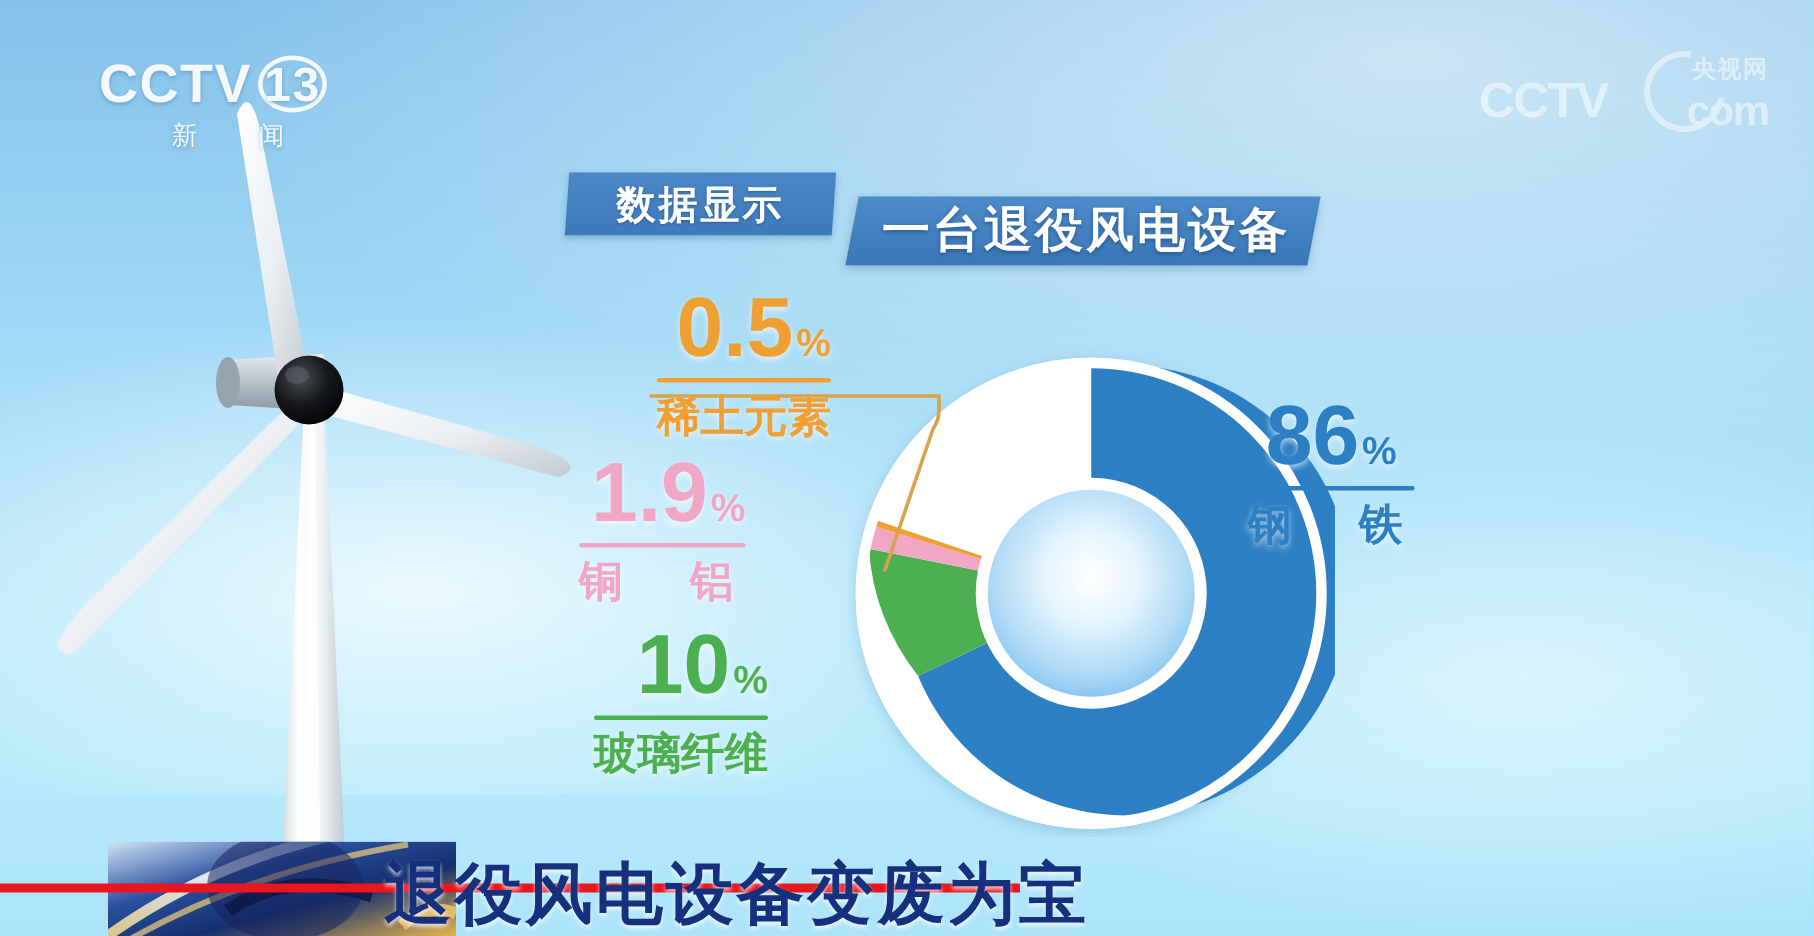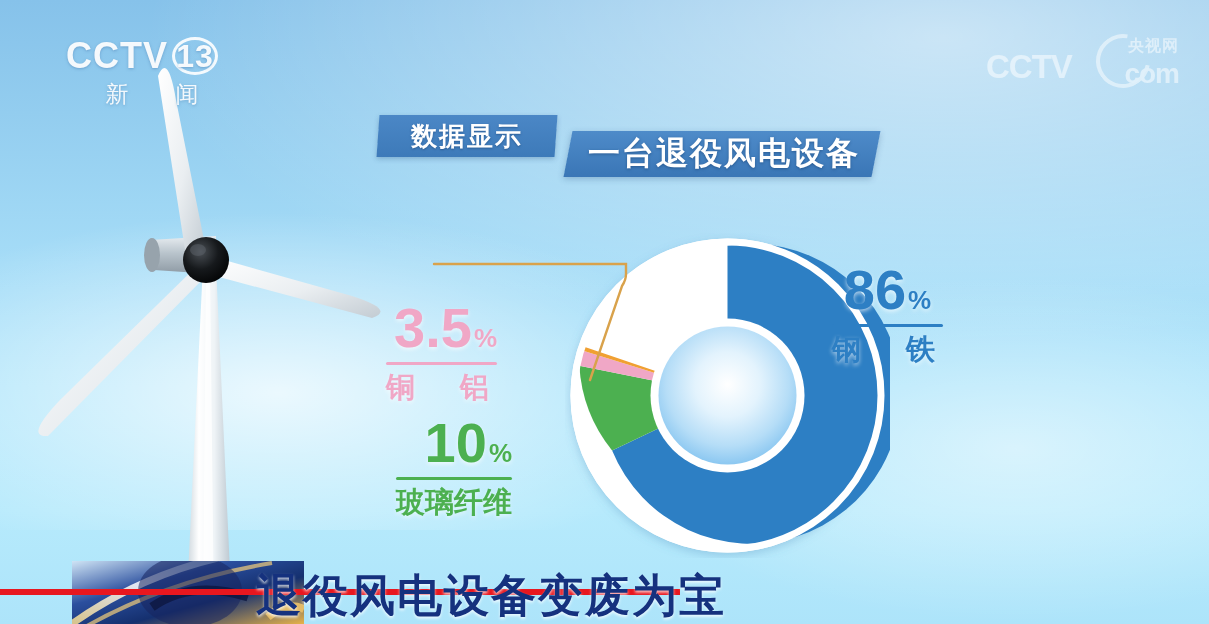--- a/index.html
+++ b/index.html
@@ -33,21 +33,21 @@
     letter-spacing:1px;line-height:40px;
     text-shadow:0 1px 3px rgba(80,130,180,.55);
     display:flex;align-items:center;gap:4px;
   }
   .logo-13 .circ13{
     display:inline-flex;align-items:center;justify-content:center;
     width:46px;height:38px;border:3px solid rgba(255,255,255,.9);
     border-radius:50%/50%;font-size:32px;box-sizing:border-box;
   }
   .logo-13 .ln2{
-    font-size:23px;color:rgba(255,255,255,.9);letter-spacing:12px;
+    font-size:17px;color:rgba(255,255,255,.9);letter-spacing:12px;
     text-align:center;margin-top:3px;padding-left:14px;
     text-shadow:0 1px 3px rgba(80,130,180,.5);
   }
 
   
   .wm{position:absolute;right:28px;top:30px;width:195px;height:62px;opacity:.55;}
   .wm .wm-cctv{
     position:absolute;left:0;bottom:6px;font-size:33px;font-weight:bold;
     color:rgba(255,255,255,.95);letter-spacing:-1px;
   }
@@ -263,24 +263,31 @@
       <circle cx="162.5" cy="162.5" r="153.5" fill="none" stroke="#ffffff" stroke-width="7"></circle>
     </svg>
   </div>
 
   <div class="leader">
     <svg width="220" height="170" viewBox="0 0 220 170">
       <path d="M4 24 L196 24 L196 34 Q196 40 192 46 L160 140" fill="none" stroke="#d9a24b" stroke-width="2.4" stroke-linecap="round"></path>
     </svg>
   </div>
 
+  <div class="stat stat-rare">
+    <div class="val">
+      <span class="num">0.5</span><span class="pct">%</span>
+    </div>
+    <div class="rule"></div>
+    <div class="name">稀土元素</div>
+  </div>
 
   <div class="stat stat-cu">
     <div class="val">
-      <span class="num">3.5</span><span class="pct">%</span>
+      <span class="num">1.9</span><span class="pct">%</span>
     </div>
     <div class="rule"></div>
     <div class="name">铜　铝</div>
   </div>
 
   <div class="stat stat-glass">
     <div class="val">
       <span class="num">10</span><span class="pct">%</span>
     </div>
     <div class="rule"></div>

